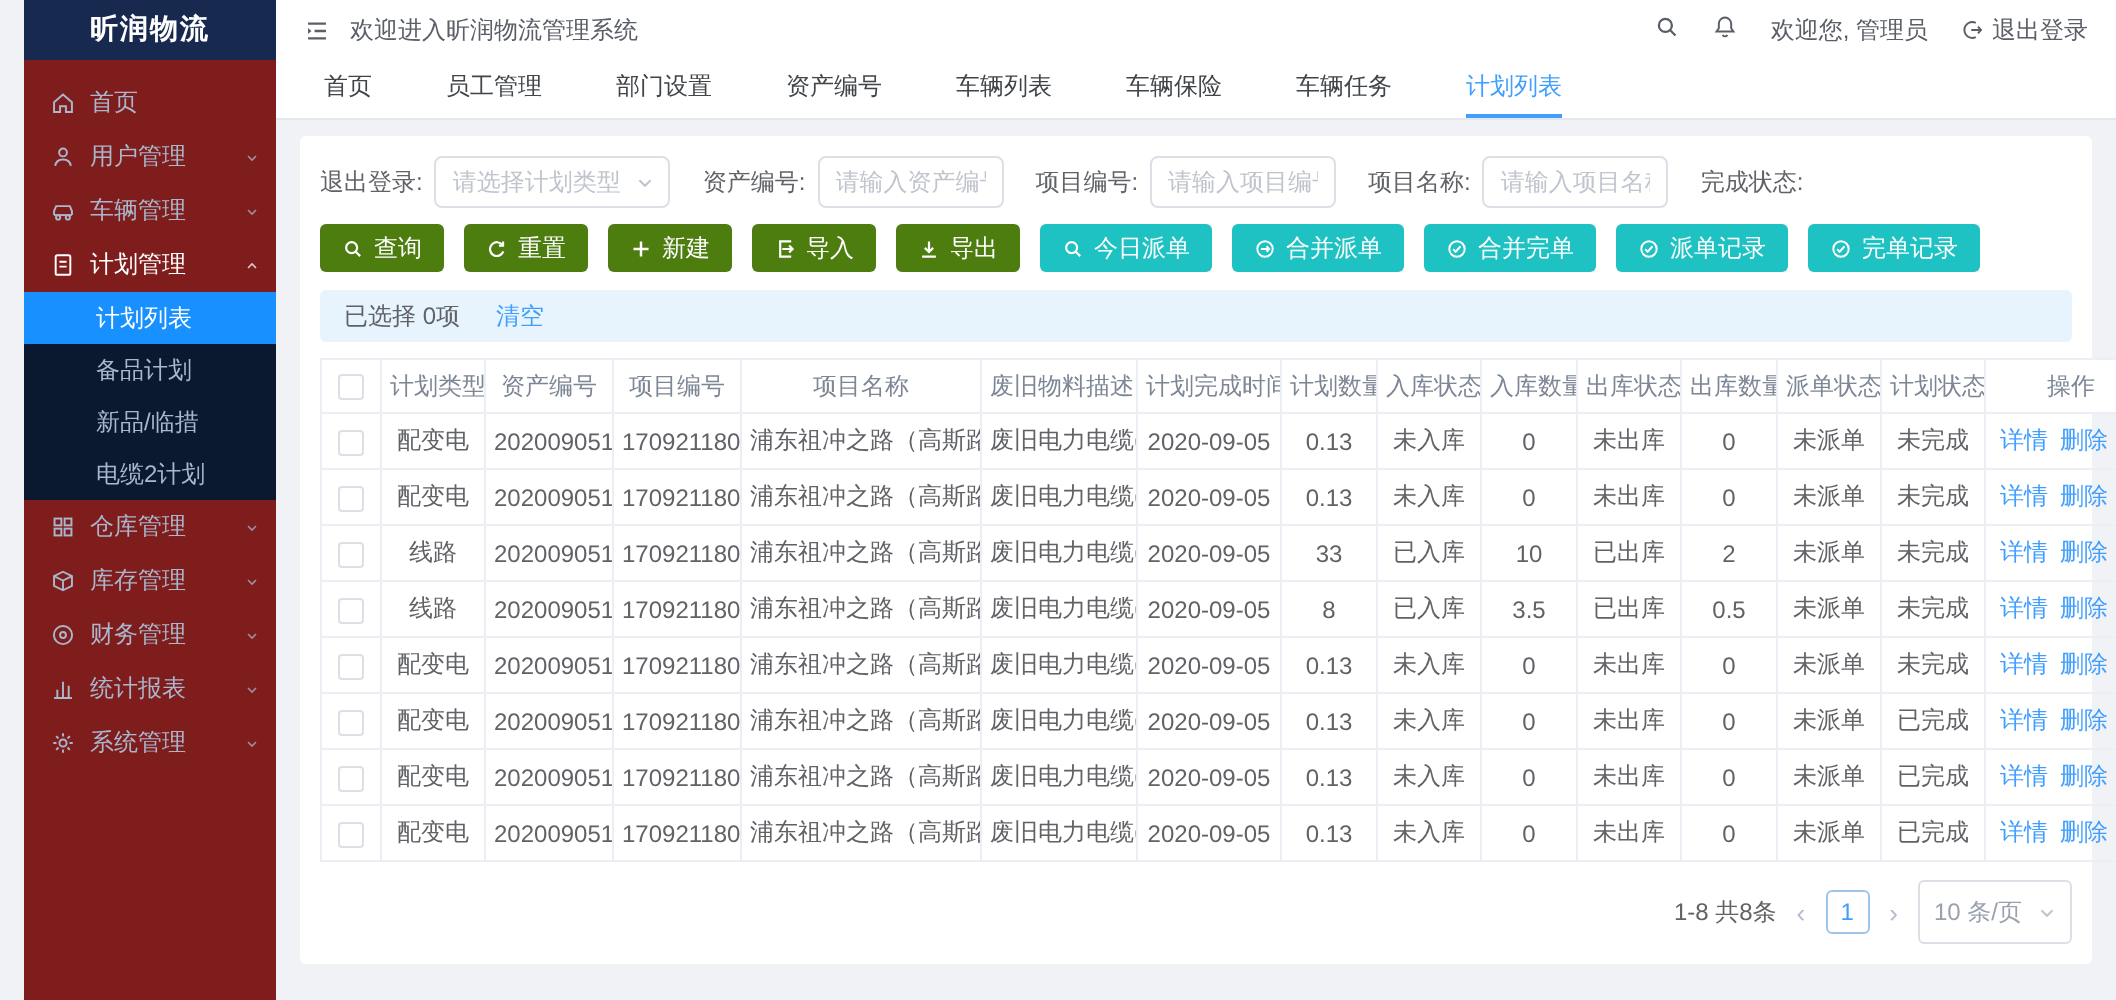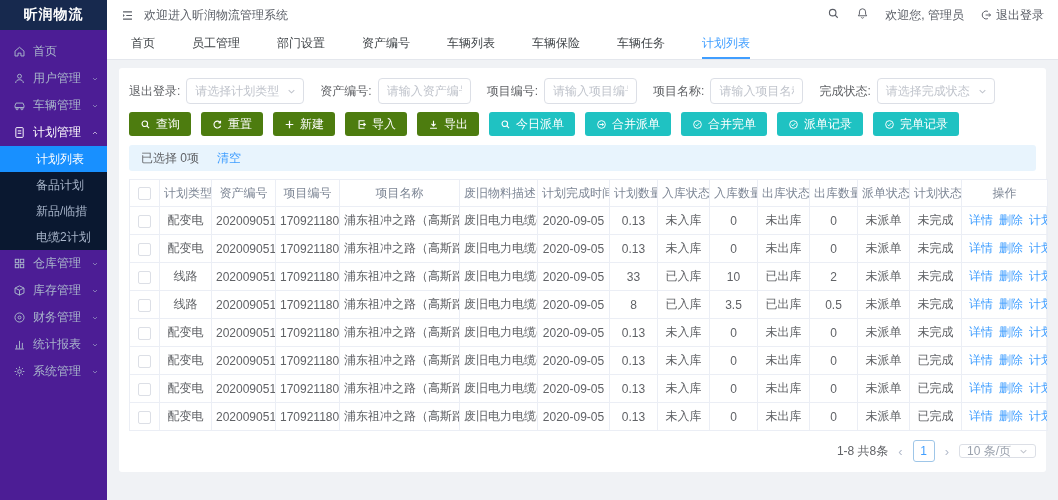--- a/index.html
+++ b/index.html
@@ -1,21 +1,21 @@
 <!DOCTYPE html>
 <html><head>
 <meta charset="utf-8">
 <style>
   * { margin:0; padding:0; box-sizing:border-box; }
   html,body { width:1058px; height:500px; overflow:hidden; }
   body { font-family:"Liberation Sans","DejaVu Sans",sans-serif; background:#f0f2f5; font-size:12px; }
   .app { display:flex; width:1058px; height:500px; }
 
   
-  .sidebar { width:107px; flex-shrink:0; background:#4c1d95; display:flex; flex-direction:column; }
+  .sidebar { width:126px; flex-shrink:0; background:#7f1d1d; display:flex; flex-direction:column;margin-left:12px; }
   .brand { height:30px; background:#17294e; color:#fff; font-weight:bold; font-size:14px;
            display:flex; align-items:center; justify-content:center; letter-spacing:1px; }
   .menu { flex:1; padding-top:8px; overflow:hidden; }
   .menu-item { height:27px; display:flex; align-items:center; gap:7px; padding:0 8px 0 13px;
                color:#a9b6cb; font-size:12px; cursor:pointer; white-space:nowrap; }
   .menu-item svg { width:13px; height:13px; flex-shrink:0; }
   .menu-item .chev { margin-left:auto; width:8px; height:8px; opacity:.75; }
   .menu-item.parent-active { color:#fff; }
   .submenu { background:#0a1830; }
   .submenu-item { height:26px; display:flex; align-items:center; padding-left:36px;
@@ -74,21 +74,21 @@
   td.actions a { color:#409eff; text-decoration:none; margin:0 3px; cursor:pointer; }
   .cb { display:inline-block; width:13px; height:13px; border:1px solid #dcdfe6; border-radius:2px;
         background:#fff; vertical-align:middle; cursor:pointer; }
 
   
   .pagination { display:flex; justify-content:flex-end; align-items:center; gap:8px; margin-top:9px;
                 color:#606266; }
   .page-arrow { color:#b4bccc; cursor:pointer; font-size:13px; padding:0 2px; }
   .page-num { min-width:22px; height:22px; border:1px solid #9fc6e8; border-radius:3px; color:#409eff;
               display:flex; align-items:center; justify-content:center; cursor:pointer; background:#fff; }
-  .page-size { height:14px; border:1px solid #dcdfe6; border-radius:3px; padding:0 7px; gap:8px;
+  .page-size { height:32px; border:1px solid #dcdfe6; border-radius:3px; padding:0 7px; gap:8px;
                display:flex; align-items:center; color:#9aa1ad; cursor:pointer; background:#fff; }
   .page-size svg { width:9px; height:9px; color:#c0c4cc; }
 </style>
 </head>
 <body>
 
 <div class="app">
 
   <aside class="sidebar">
     <div class="brand">昕润物流</div>
@@ -267,26 +267,20 @@
           <div class="filter">
             <span>项目编号:</span>
             <input class="finput" placeholder="请输入项目编号" style="">
           </div>
           <div class="filter">
             <span>项目名称:</span>
             <input class="finput" placeholder="请输入项目名称" style="">
           </div>
           <div class="filter">
             <span>完成状态:</span>
-            <div class="fselect">
-              <span>请选择完成状态</span>
-              <svg viewBox="0 0 16 16" fill="none" stroke="currentColor" stroke-width="1.8">
-                  <path d="M3 5.5l5 5 5-5"></path>
-                </svg>
-            </div>
           </div>
         </div>
 
         <div class="toolbar">
           <button class="btn blue">
             <svg viewBox="0 0 16 16" fill="none" stroke="currentColor" stroke-width="1.6">
                 <circle cx="7" cy="7" r="4"></circle>
                 <path d="M10 10l3.2 3.2"></path>
               </svg>
             <span>查询</span>

